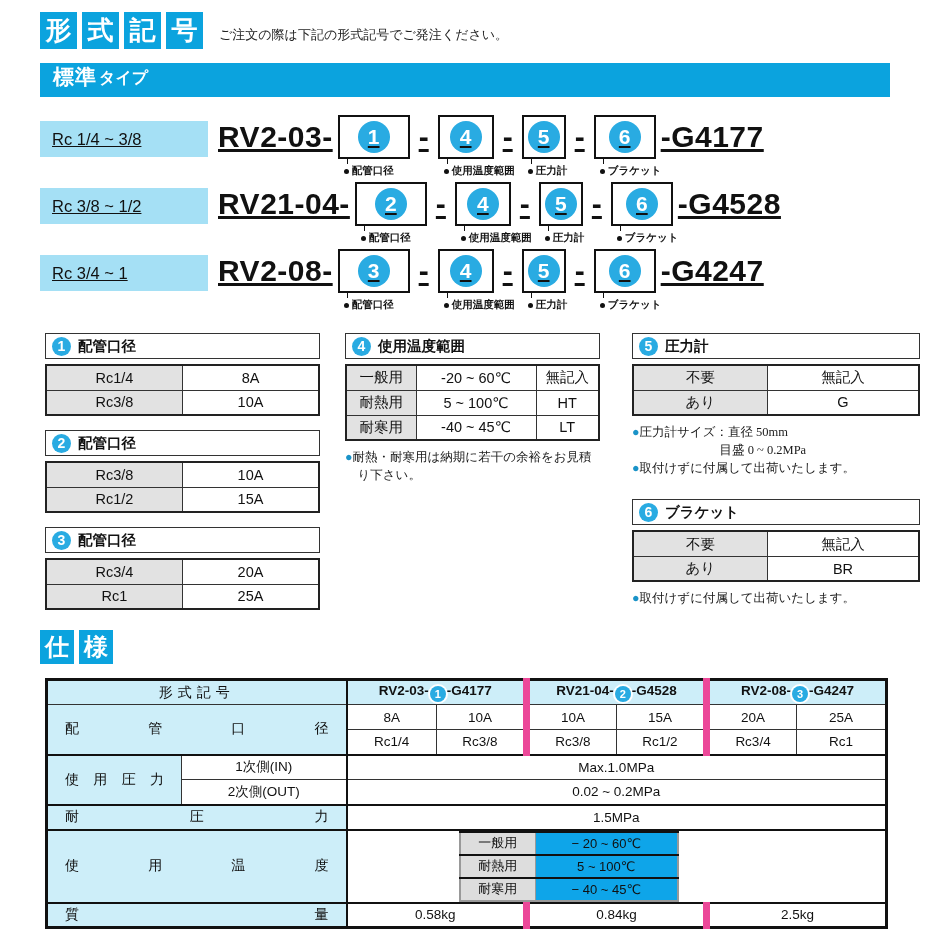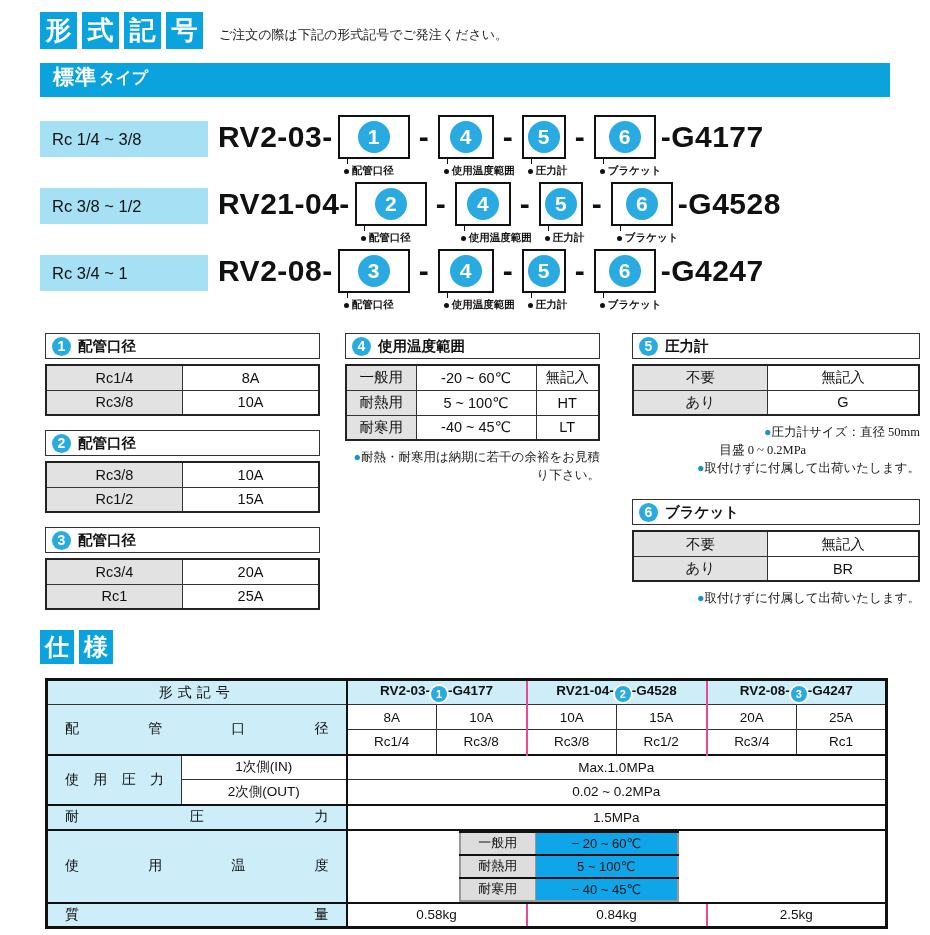--- a/index.html
+++ b/index.html
@@ -23,21 +23,21 @@
   .tile{width:37px;height:37px;background:var(--cyan);color:#fff;font-weight:bold;
         font-size:26px;display:flex;align-items:center;justify-content:center;}
   .subtitle{font-family:"Liberation Serif","DejaVu Serif",serif;font-size:13px;
             margin-left:16px;padding-bottom:5px;color:#222;}
   
   .banner{margin:14px 40px 0 40px;height:34px;background:var(--cyan);color:#fff;
           display:flex;padding-left:13px;}
   .banner-main{font-size:21px;font-weight:bold;letter-spacing:1px;}
   .banner-sub{font-size:16px;font-weight:bold;margin-left:2px;padding-top:5px;}
   
-  .models{margin:16px 11px 0 40px;}
+  .models{margin:16px 11px 0 40px;text-decoration:underline;}
   .model-row{display:flex;align-items:flex-start;height:64px;margin-bottom:3px;}
   .range-box{width:168px;height:36px;background:var(--ltblue);display:flex;align-items:center;
              padding-left:12px;font-size:16.5px;margin-top:8px;flex:none;}
   .code{display:flex;align-items:center;margin-left:10px;font-weight:bold;font-size:30px;
         height:48px;white-space:nowrap;}
   .code-text{letter-spacing:0.5px;}
   .code-dash{margin:0 4px;}
   .box-wrap{position:relative;margin:0 5px;flex:none;}
   .num-box{height:44px;border:2px solid #111;background:#fff;display:flex;
            align-items:center;justify-content:center;}
@@ -58,34 +58,34 @@
   .circle-sm{width:19px;height:19px;border-radius:50%;background:var(--circle);color:#fff;
              font-size:14px;font-weight:bold;display:flex;align-items:center;justify-content:center;flex:none;}
   table.opt-body{border-collapse:collapse;width:100%;margin-top:5px;border:2px solid #222;}
   table.opt-body td{border:1px solid var(--line);height:25px;text-align:center;font-size:14.5px;}
   table.opt-body td.key{background:var(--gray);}
   table.opt-body td.dotted{border-left:1px dotted #555;}
   .mb{margin-bottom:14px;}
   .mb2{margin-bottom:22px;}
   .notes{font-family:"Liberation Serif","DejaVu Serif",serif;font-size:12.5px;
          margin-top:8px;line-height:1.42;color:#1a1a1a;}
-  .note{padding-left:1em;text-indent:-1em;text-align:right;}
+  .note{padding-left:1em;text-indent:-1em;}
   .note::first-letter{color:#1a93c8;}
   .note-cont{padding-left:7em;}
   
   .sec-spec-title{display:flex;gap:5px;margin:20px 0 0 40px;}
   .tile-sm{width:34px;height:34px;background:var(--cyan);color:#fff;font-weight:bold;
            font-size:24px;display:flex;align-items:center;justify-content:center;}
   table.spec{border-collapse:collapse;table-layout:fixed;width:840px;margin:14px 0 0 45px;
              border:3px solid #111;padding-left:48px;}
   table.spec td{border:1px solid var(--line);height:25px;text-align:center;font-size:13.5px;
                 padding:0 3px;overflow:hidden;}
   table.spec td.hd{background:var(--hdblue);}
   table.spec td.lb{border-right:2px solid #111;}
-  table.spec td.gb{border-left:2px solid #ec4899;}
+  table.spec td.gb{border-left:7px solid #ec4899;}
   table.spec tr.sep td{border-top:2px solid #111;}
   table.spec td.modelcode{font-weight:bold;font-size:13.5px;}
   .jdiv{text-align:justify;text-align-last:justify;padding:0 14px;width:100%;font-size:14px;}
   .ls4{letter-spacing:5px;font-size:14px;}
   .subcell{text-align:left;padding-left:8px;font-size:13px;}
   .circle-xs{display:inline-flex;width:16px;height:16px;border-radius:50%;background:var(--circle);
              color:#fff;font-size:11px;font-weight:bold;align-items:center;justify-content:center;
              vertical-align:-3px;margin:0 1px;box-shadow:0 0 0 2px #fff;}
   td.tempcell{padding:5px 0;}
   table.mini{border-collapse:collapse;margin-left:108px;border:2px solid #999;}

